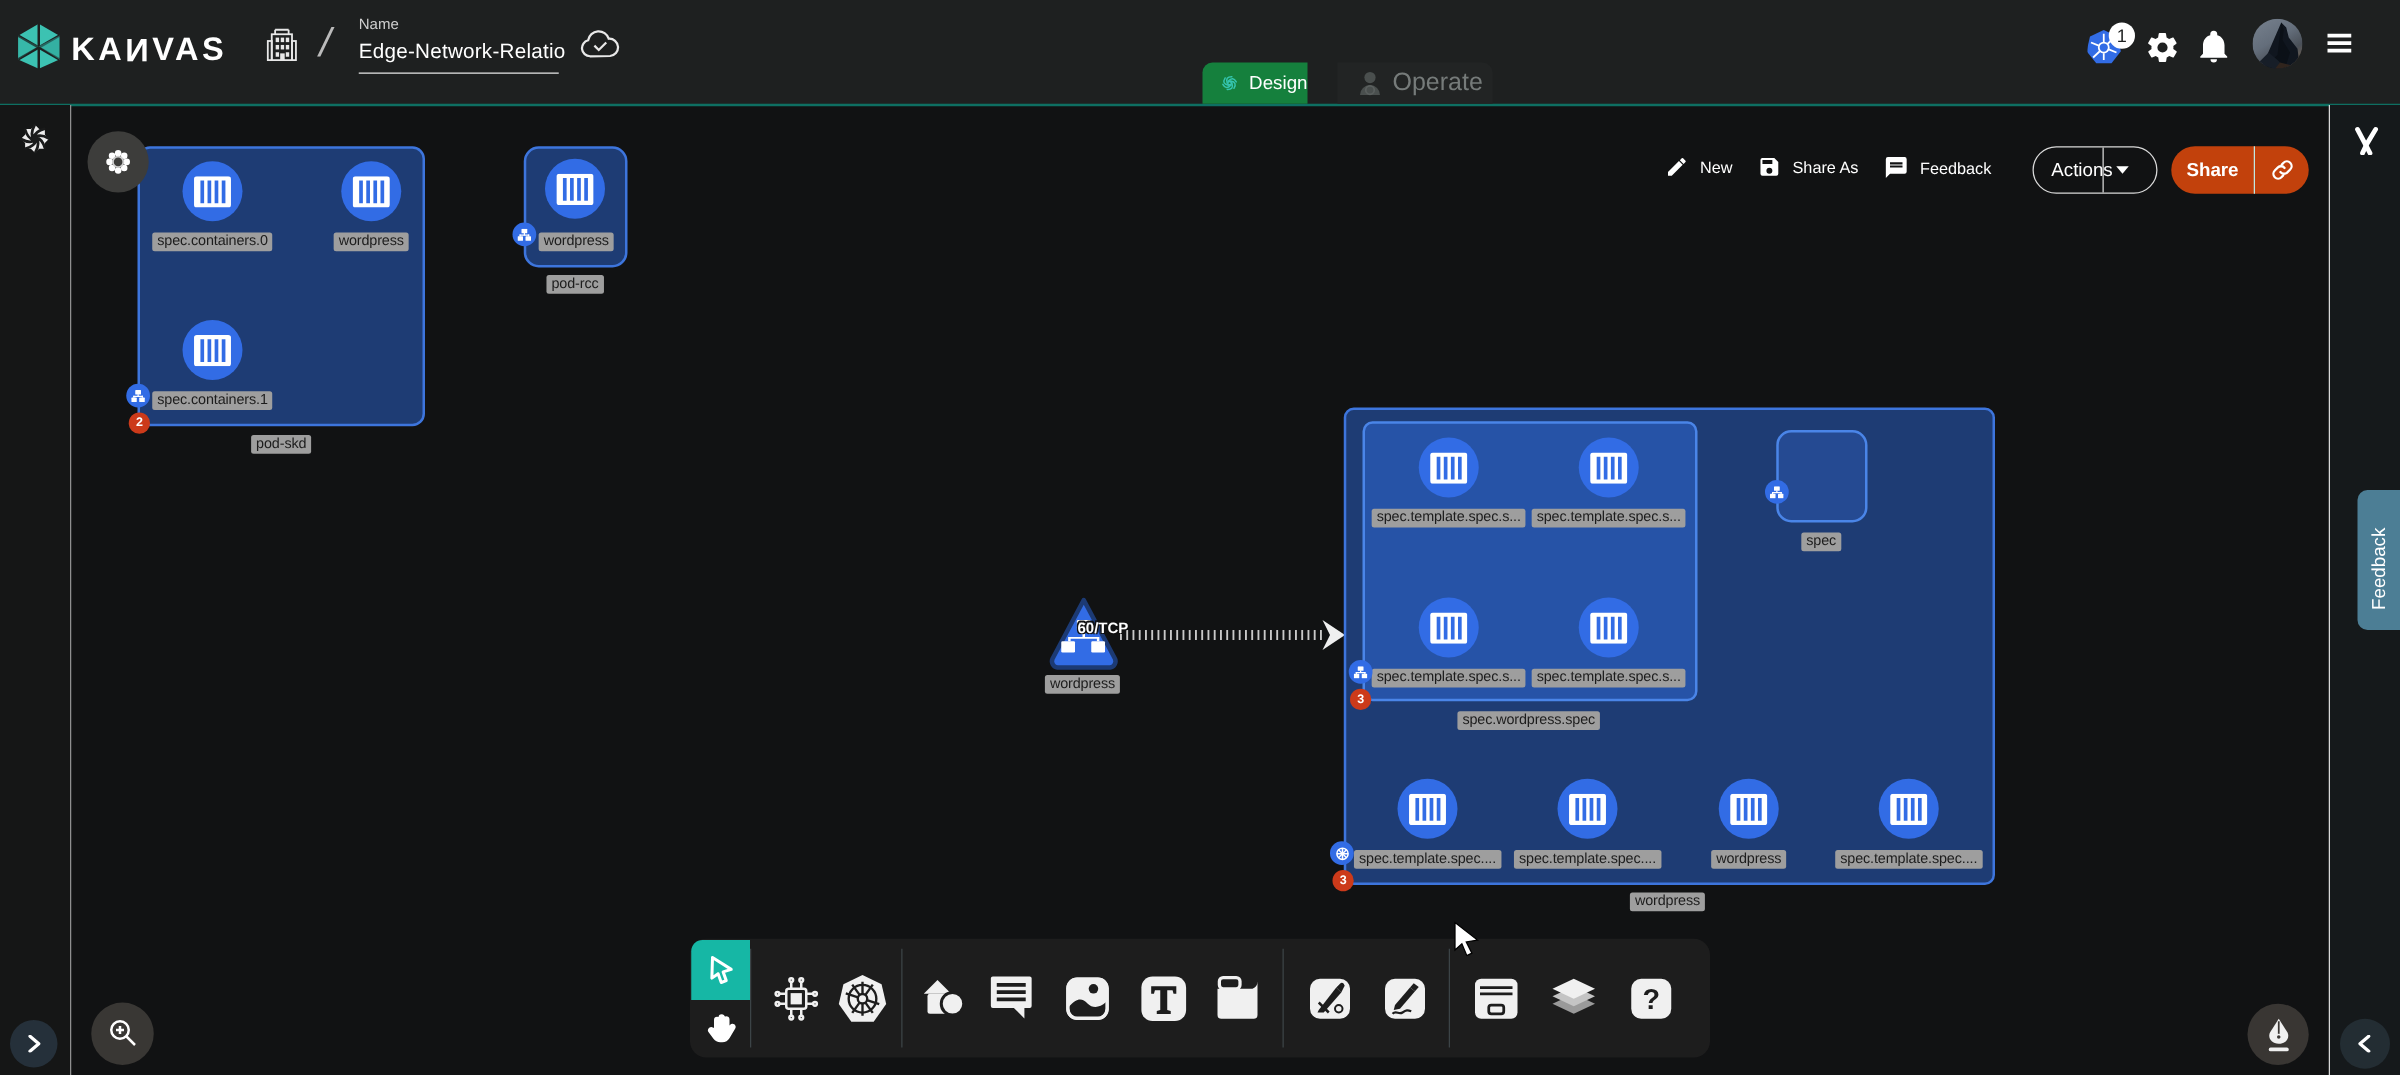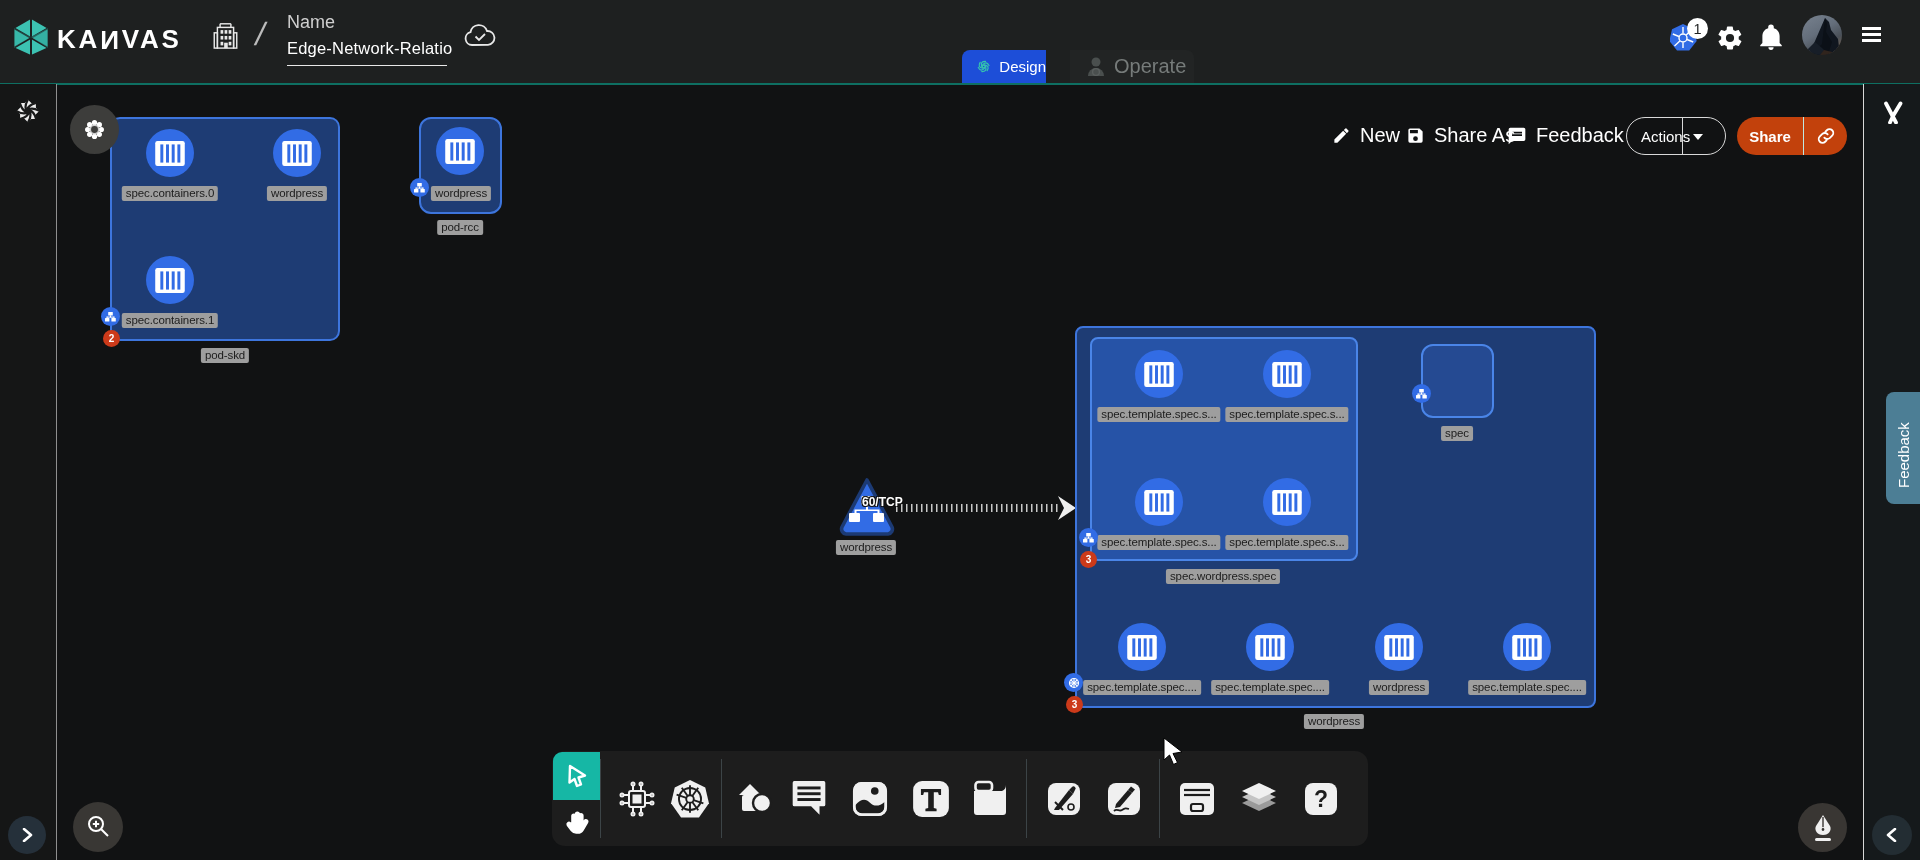--- a/index.html
+++ b/index.html
@@ -7,34 +7,34 @@
 #app { position:relative; width:1920px; height:860px; }
 
 
 #navbar { position:absolute; left:0; top:0; width:1920px; height:84px; background:#1e2020; }
 #tealline { position:absolute; left:0; top:83px; width:1920px; height:2px; background:#0e6f62; }
 #logo { position:absolute; left:13px; top:17px; }
 #brand { position:absolute; left:57px; top:24px; color:#fff; font-size:26px; font-weight:bold; letter-spacing:2.8px; }
 #orgicon { position:absolute; left:212px; top:22px; }
 #slash { position:absolute; left:256px; top:16px; color:#bbb; font-size:32px; font-weight:300; transform:skewX(-12deg); }
 #namefield { position:absolute; left:287px; top:12px; }
-#namefield .lab { color:#cfcfcf; font-size:18px; }
+#namefield .lab { color:#cfcfcf; font-size:12px; }
 #namefield .val { color:#fff; font-size:16.5px; margin-top:6px; padding-bottom:7px; border-bottom:1px solid #e8e8e8; width:160px; white-space:nowrap; letter-spacing:0.2px; }
 #cloudicon { position:absolute; left:464px; top:24px; }
 
 
 .tab { position:absolute; top:50px; height:33px; z-index:2; display:flex; align-items:center; }
-#tab-design { left:962px; width:84px; background:#1d4ed8; border-radius:8px 0 0 0; padding-left:14px; gap:8px; }
+#tab-design { left:962px; width:84px; background:#15803d; border-radius:8px 0 0 0; padding-left:14px; gap:8px; }
 #tab-design span { color:#fff; font-size:15px; }
 #tab-operate { left:1070px; width:124px; background:#222424; border-radius:0 8px 0 0; padding-left:16px; gap:8px; }
 #tab-operate span { color:#767b7a; font-size:20px; }
 
 
 #row2 { position:absolute; left:0; top:0; width:1920px; height:0; color:#fff; }
-.r2btn { position:absolute; top:124px; display:flex; align-items:center; gap:9px; font-size:20px; color:#fff; }
+.r2btn { position:absolute; top:124px; display:flex; align-items:center; gap:9px; font-size:13px; color:#fff; }
 #actions-btn { position:absolute; left:1626px; top:117px; width:100px; height:38px; border:1px solid #d9d9d9; border-radius:19px; display:flex; align-items:center; color:#fff; font-size:15.5px; overflow:hidden; }
 #actions-btn .txt { padding-left:14px; width:55px; font-size:15px; }
 #actions-btn .sep { width:1px; height:38px; background:#d9d9d9; }
 #actions-btn .car { width:30px; text-align:center; }
 #share-btn { position:absolute; left:1737px; top:117px; width:110px; height:38px; background:#c2410c; border-radius:19px; display:flex; align-items:center; }
 #share-btn .txt { width:66px; text-align:center; color:#fff; font-weight:bold; font-size:15px; }
 #share-btn .sep { width:1px; height:38px; background:#bfe8e2; }
 
 
 #leftline { position:absolute; left:56px; top:84px; width:1px; height:776px; background:#8f8f8f; }

